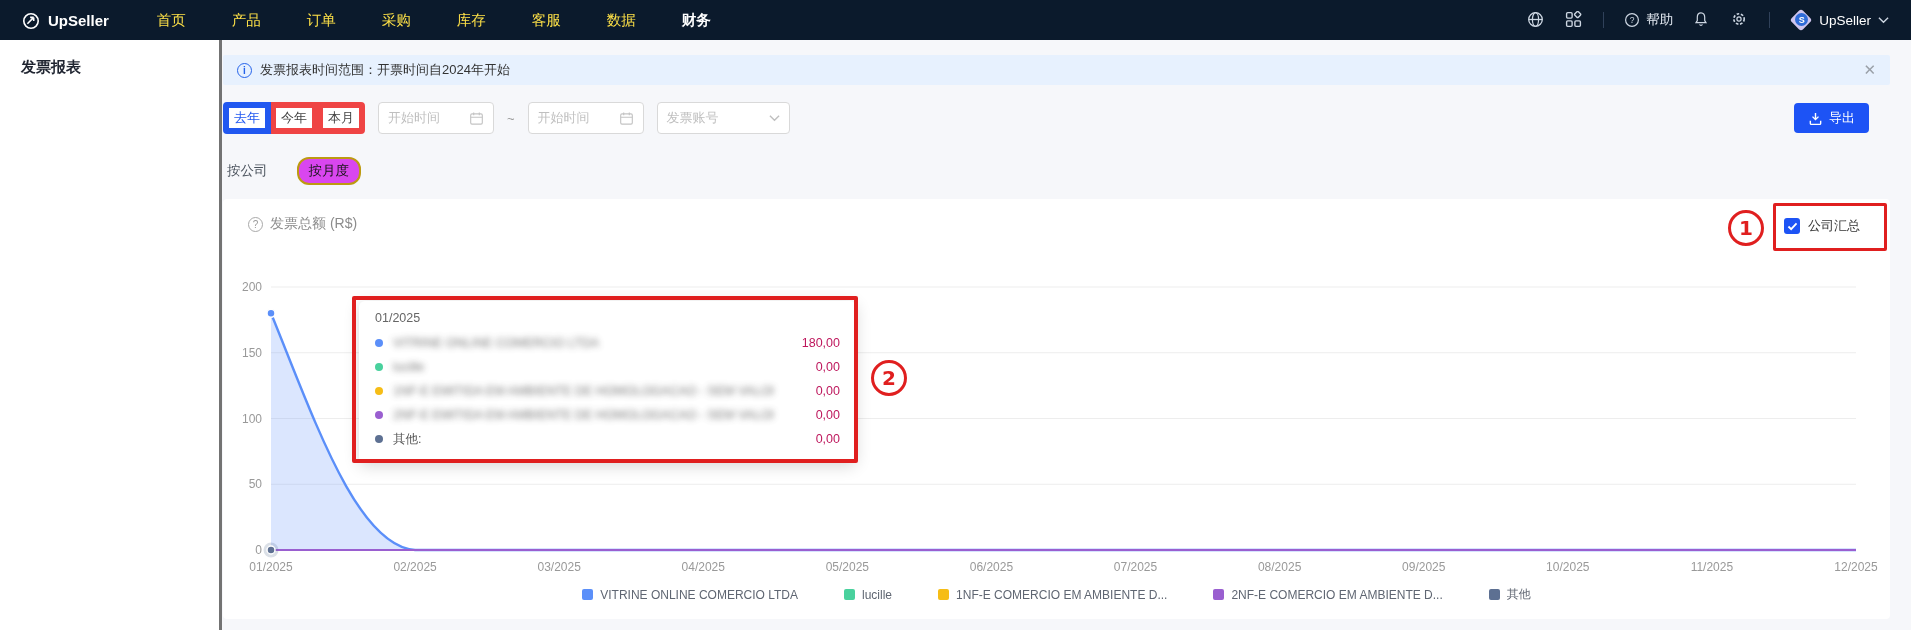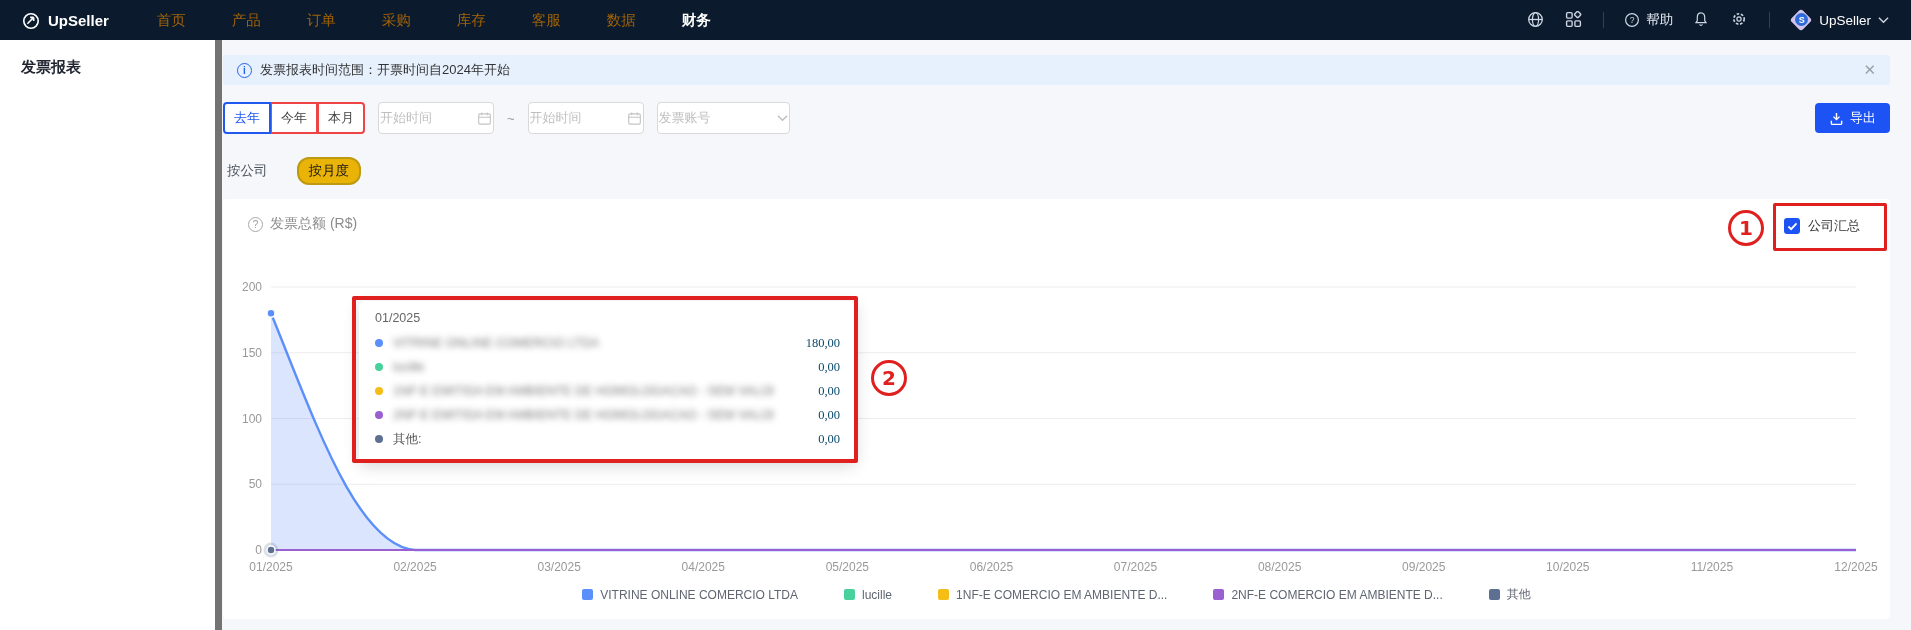--- a/index.html
+++ b/index.html
@@ -5,34 +5,34 @@
   * { margin:0; padding:0; box-sizing:border-box; }
   html,body { width:1911px; height:630px; }
   body { font-family:"Liberation Sans","DejaVu Sans",sans-serif; background:#f6f7fa; overflow:hidden; }
   .screen { position:relative; width:1911px; height:630px; }
 
   
   .navbar { position:absolute; left:0; top:0; width:100%; height:40px; background:#0b1a2c;
             display:flex; align-items:center; padding:0 22px; color:#cdd6e2; }
   .brand { display:flex; align-items:center; gap:8px; color:#fff; font-size:15px; font-weight:bold; }
   .nav-menu { display:flex; gap:46px; margin-left:48px; font-size:14.5px; }
-  .nav-item { color:#a16207; cursor:pointer; white-space:nowrap; }
+  .nav-item { color:#fde047; cursor:pointer; white-space:nowrap; }
   .nav-item.active { color:#ffffff; font-weight:bold; }
   .nav-right { margin-left:auto; display:flex; align-items:center; gap:20px; }
   .nav-ic { width:18px; height:18px; display:inline-flex; }
   .nav-div { width:1px; height:16px; background:#30415a; }
   .nav-help { display:flex; align-items:center; gap:6px; font-size:13.5px; color:#e3e9f1; }
   .nav-account { display:flex; align-items:center; gap:7px; font-size:13.5px; color:#fff; }
   .avatar { width:22px; height:22px; position:relative; }
   .avatar .dia { position:absolute; left:3px; top:3px; width:16px; height:16px; background:#cfc5ee; transform:rotate(45deg); border-radius:3px;}
   .avatar .s { position:absolute; left:5px; top:4px; width:13px; height:13px; background:#2f6bd8; border-radius:50%;
                color:#fff; font-size:9px; font-weight:bold; display:flex; align-items:center; justify-content:center;}
 
   
-  .sidebar { position:absolute; left:0; top:40px; width:222px; bottom:0; background:#fff; border-right:7px solid #737373; }
+  .sidebar { position:absolute; left:0; top:40px; width:222px; bottom:0; background:#fff; border-right:3px solid #737373; }
   .sb-title { margin:18px 0 0 21px; font-size:15px; font-weight:bold; color:#1f2430; }
   .sb-section { margin-top:26px; }
   .sb-head { display:flex; align-items:center; margin:0 18px 0 22px; font-size:13.5px; cursor:pointer; }
   .sb-head .lbl { color:#37424f; }
   .sb-head.link .lbl { color:#2e5bff; }
   .sb-head .chev { margin-left:auto; color:#2e5bff; }
   .sb-head .chev.gray { color:#9aa3ad; }
   .sb-item { margin:10px 4px 0 10px; height:34px; display:flex; align-items:center; padding-left:27px;
              font-size:13.5px; color:#3a434f; cursor:pointer; border-radius:2px;}
   .sb-item.selected { background:#e9f3ff; }
@@ -43,37 +43,37 @@
   .content { position:absolute; left:222px; top:40px; right:0; bottom:0; }
 
   .banner { margin:15px 21px 0 1px; height:30px; background:#e7f1fe; border-radius:2px;
             display:flex; align-items:center; padding:0 14px; font-size:13px; color:#333; gap:8px; }
   .info-ic { width:15px; height:15px; border:1.4px solid #2563eb; border-radius:50%; color:#2563eb;
              font-size:10px; font-weight:bold; display:flex; align-items:center; justify-content:center; flex:0 0 auto;}
   .banner .close { margin-left:auto; color:#9aa0a8; font-size:15px; cursor:pointer; }
 
   .filter-row { margin:17px 21px 0 1px; display:flex; align-items:center; gap:13px; }
   .seg { display:flex; }
-  .seg-btn { width:48px; height:32px; background:#fff; border:2px solid #ef4444; font-size:13px; color:#444;
+  .seg-btn { width:48px; height:32px; background:#fff; border:6px solid #ef4444; font-size:13px; color:#444;
              display:flex; align-items:center; justify-content:center; cursor:pointer; margin-left:-1px; }
   .seg-btn:first-child { border-radius:4px 0 0 4px; margin-left:0; }
   .seg-btn:last-child { border-radius:0 4px 4px 0; }
   .seg-btn.active { border-color:#2158f0; color:#2158f0; z-index:2; }
   .f-input { height:32px; background:#fff; border:1px solid #d9d9d9; border-radius:4px;
-             display:flex; align-items:center; padding:0 1px; font-size:13px; color:#bfbfbf; cursor:text; }
+             display:flex; align-items:center; padding:0 9px; font-size:13px; color:#bfbfbf; cursor:text; }
   .f-input .ph { flex:1; }
   .f-date { width:116px; }
   .f-select { width:133px; cursor:pointer; }
   .tilde { color:#999; font-size:13px; }
-  .export-btn { margin-left:auto; height:30px; padding:0 14px; background:#1d53f5; color:#fff;
+  .export-btn { margin-left:auto; margin-right:21px; height:30px; padding:0 14px; background:#1d53f5; color:#fff;
                 border:none; border-radius:4px; font-size:13px; display:flex; align-items:center; gap:6px; cursor:pointer;}
 
   .group-row { margin:23px 21px 0 1px; display:flex; align-items:center; gap:25px; font-size:13.5px; }
   .group-tab { color:#4a525c; padding:4px 4px; cursor:pointer; }
-  .group-tab.active-hl { background:#eab308; border:2px solid #bd9a10; border-radius:12px; padding:3px 10px; color:#151515; }
+  .group-tab.active-hl { background:#d946ef; border:2px solid #bd9a10; border-radius:12px; padding:3px 10px; color:#151515; }
 
   
   .card { position:relative; margin:14px 21px 0 1px; height:420px; background:#fff; border-radius:4px; }
   .card-head { display:flex; align-items:center; gap:7px; padding:16px 0 0 25px; font-size:14px; color:#8c8c8c; }
   .q-ic { width:15px; height:15px; border:1.3px solid #a9a9a9; border-radius:50%; color:#9a9a9a; font-size:10px;
           display:flex; align-items:center; justify-content:center; }
   .show-chart { position:absolute; right:30px; top:18px; display:flex; align-items:center; gap:8px; font-size:13px; color:#333; cursor:pointer;}
   .cbx { width:16px; height:16px; background:#1d53f5; border-radius:3px; display:flex; align-items:center; justify-content:center; }
   .chart-svg-wrap { position:absolute; left:0; top:40px; width:1668px; height:340px; }
   .legend { position:absolute; left:0; bottom:16px; width:100%; display:flex; justify-content:center; gap:46px; }
@@ -81,21 +81,21 @@
   .lg-sq { width:11px; height:11px; border-radius:2px; }
 
   
   .tooltip { position:absolute; left:136px; top:102px; width:497px; background:#fff; border-radius:6px;
              box-shadow:0 3px 16px rgba(0,0,0,.16); padding:10px 16px 12px 16px; z-index:5; }
   .tt-title { font-size:12.5px; color:#666; margin-bottom:6px; }
   .tt-row { display:flex; align-items:center; height:24px; font-size:12.5px; }
   .tt-dot { width:8px; height:8px; border-radius:50%; flex:0 0 auto; }
   .tt-label { margin-left:10px; color:#555; white-space:nowrap; overflow:hidden; max-width:380px;text-align:right; }
   .tt-label.redacted { filter:blur(3px); opacity:.8; }
-  .tt-val { margin-left:auto; color:#0c4a6e;font-family:Liberation Serif, serif; }
+  .tt-val { margin-left:auto; color:#be185d; }
 
   
   .anno { position:absolute; z-index:20; pointer-events:none; }
   .red-box { border:3px solid #e01f1f; border-radius:2px; }
   .red-circle { width:36px; height:36px; border:3px solid #e01f1f; border-radius:50%; color:#e01f1f;
                 font-size:20px; font-weight:bold; display:flex; align-items:center; justify-content:center;
                 font-family:"DejaVu Sans",sans-serif; }
 </style>
 </head>
 <body>

